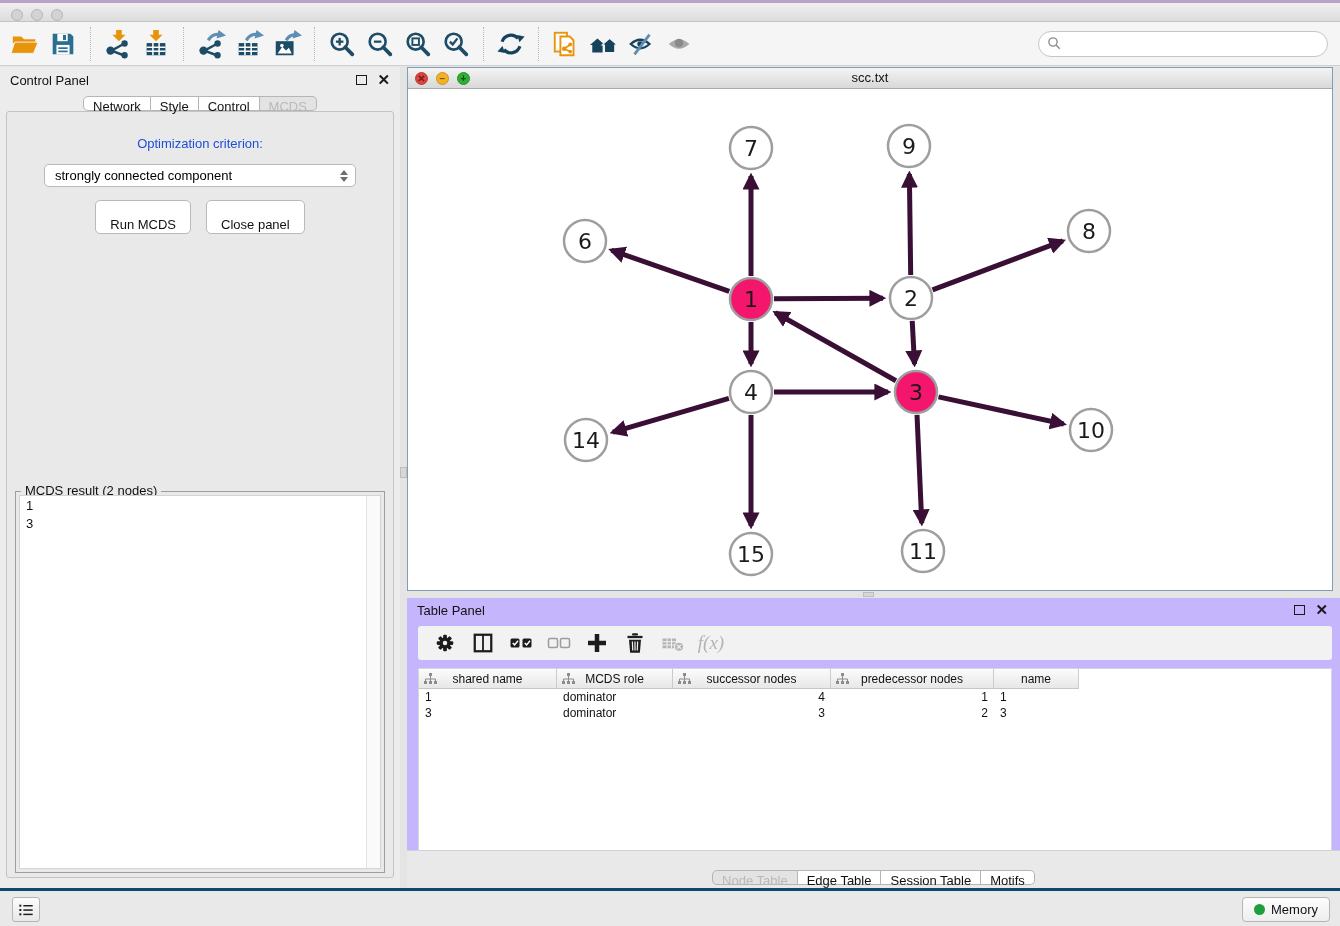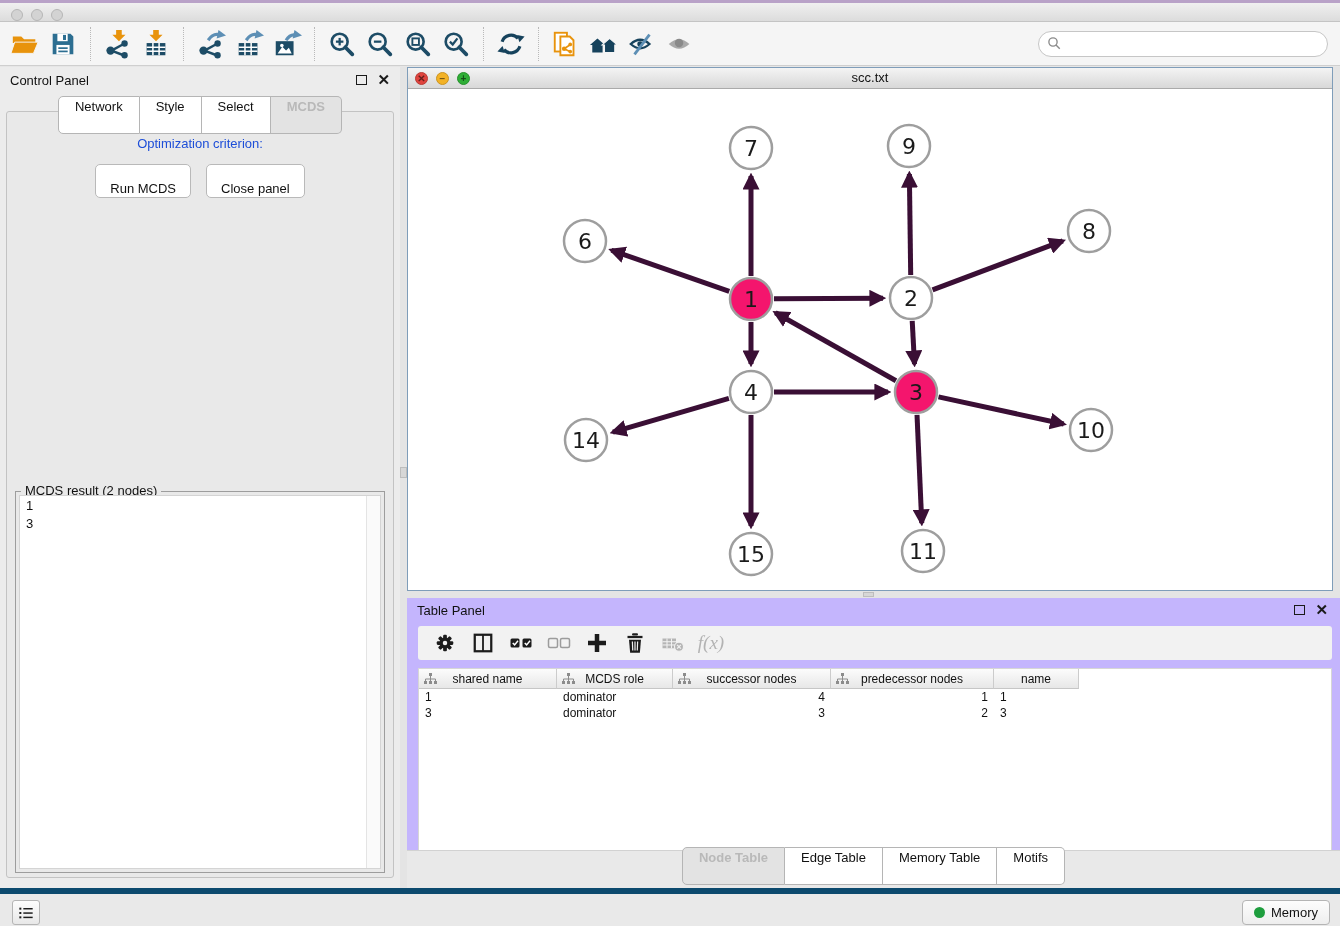--- a/index.html
+++ b/index.html
@@ -28,25 +28,25 @@
   
   .workspace { position:absolute; top:67px; left:0; right:0; height:821px; background:#e4e4e4; }
 
   
   .control-panel { position:absolute; left:0; top:0; width:400px; height:100%; background:#ececec; }
   .cp-header { height:26px; display:flex; align-items:center; padding:0 10px; font-size:13px; color:#111; }
   .panel-icons { margin-left:auto; display:flex; gap:10px; align-items:center; }
   .float-box { width:11px; height:10px; border:1.5px solid #1a1a1a; display:inline-block; }
   .close-x { font-size:15px; font-weight:bold; color:#1a1a1a; line-height:10px; }
   .cp-tabs { display:flex; justify-content:center; margin-top:3px; position:relative; z-index:2; }
-  .tab { height:38px; line-height:19px; padding:0 16px; font-size:13px; background:#fff;
+  .tab { height:15px; line-height:19px; padding:0 9px; font-size:13px; background:#fff;
     border:1px solid #b5b5b5; border-left-width:0; color:#111; }
   .tab:first-child { border-left-width:1px; border-radius:5px 0 0 5px; }
   .tab:last-child { border-radius:0 5px 5px 0; }
-  .tab.active { background:#e3e3e3; color:#b9b9b9;font-weight:bold; }
+  .tab.active { background:#e3e3e3; color:#b9b9b9; }
   .cp-body { position:absolute; left:6px; right:6px; top:44px; bottom:10px;
     background:#e9e9e9; border:1px solid #c3c3c3; border-radius:3px; }
   .opt-label { text-align:center; margin-top:24px; font-size:13px; color:#1d4ed8; }
   .dropdown { width:312px; height:23px; margin:13px auto 0; background:#fff; border:1px solid #b9b9b9;
     border-radius:5px; display:flex; align-items:center; padding:0 7px 0 10px; font-size:13px; }
   .dd-steppers { margin-left:auto; display:flex; flex-direction:column; gap:2px; }
   .dd-steppers b { width:0; height:0; border-left:4px solid transparent; border-right:4px solid transparent; }
   .tri-up { border-bottom:5px solid #6e6e6e; }
   .tri-down { border-top:5px solid #6e6e6e; }
   .btn-row { display:flex; justify-content:center; gap:15px; margin-top:13px; }
@@ -88,21 +88,21 @@
   .thead { display:flex; height:20px; }
   .th { background:linear-gradient(#fcfcfc,#e7e7e7); border-right:1px solid #cccccc; border-bottom:1px solid #c6c6c6;
     display:flex; align-items:center; justify-content:center; gap:5px; font-size:12px; color:#111; position:relative; }
   .th .hicon { position:absolute; left:5px; top:4px; }
   .trow { display:flex; height:16px; }
   .td { font-size:12px; line-height:16px; padding:0 6px; color:#111; white-space:nowrap; overflow:hidden; }
   .tp-tabs { position:absolute; bottom:3px; left:0; right:0; display:flex; justify-content:center; }
   .tp-footband { position:absolute; left:0; right:0; bottom:0; height:38px; background:#e9e9e9; border-top:1px solid #d2d2d2; }
 
   
-  .statusbar { position:absolute; bottom:0; left:0; right:0; height:38px; background:#e9e9e9; border-top:6px solid #0c4a6e; }
+  .statusbar { position:absolute; bottom:0; left:0; right:0; height:38px; background:#e9e9e9; border-top:3px solid #0c4a6e; }
   .sb-left-btn { position:absolute; left:12px; top:6px; width:28px; height:25px; background:linear-gradient(#fdfdfd,#e8e8e8);
     border:1px solid #b5b5b5; border-radius:3px; display:flex; align-items:center; justify-content:center; }
   .sb-mem-btn { position:absolute; right:10px; top:6px; width:88px; height:25px; background:linear-gradient(#fdfdfd,#eee);
     border:1px solid #b5b5b5; border-radius:4px; display:flex; align-items:center; justify-content:center; gap:6px; font-size:13px; color:#111; }
   .mem-dot { width:11px; height:11px; border-radius:50%; background:#1e9e3e; }
 </style>
 </head>
 <body>
 
 <div class="window">
@@ -285,25 +285,32 @@
       <div class="cp-header">
         <span>Control Panel</span>
         <span class="panel-icons">
           <span class="float-box"></span>
           <span class="close-x">✕</span>
         </span>
       </div>
       <div class="cp-tabs" id="cp-tabs">
           <div class="tab">Network</div>
           <div class="tab">Style</div>
-          <div class="tab">Select</div>
+          <div class="tab">Control</div>
           <div class="tab active">MCDS</div>
         </div>
       <div class="cp-body">
         <div class="opt-label">Optimization criterion:</div>
+        <div class="dropdown">
+          <span>strongly connected component</span>
+          <span class="dd-steppers">
+              <b class="tri-up"></b>
+              <b class="tri-down"></b>
+            </span>
+        </div>
         <div class="btn-row">
           <button class="push-btn">Run MCDS</button>
           <button class="push-btn">Close panel</button>
         </div>
         <div class="result-group">
           <span class="result-legend">MCDS result (2 nodes)</span>
           <div class="result-inner">
             <div id="result-lines">
                 <div class="result-line">1</div>
                 <div class="result-line">3</div>
@@ -546,21 +553,21 @@
               <div class="td" style="width: 158px; text-align: right;">3</div>
               <div class="td" style="width: 163px; text-align: right;">2</div>
               <div class="td" style="width: 85px; text-align: left;">3</div>
             </div>
           </div>
       </div>
       <div class="tp-footband"></div>
       <div class="tp-tabs" id="tp-tabs">
           <div class="tab active">Node Table</div>
           <div class="tab">Edge Table</div>
-          <div class="tab">Memory Table</div>
+          <div class="tab">Session Table</div>
           <div class="tab">Motifs</div>
         </div>
     </div>
   </div>
 
   <div class="statusbar">
     <button class="sb-left-btn">
       <svg width="18" height="16" viewBox="0 0 26 24">
         <g fill="#1c1c1c">
           <rect x="3" y="4" width="3" height="3"></rect>

